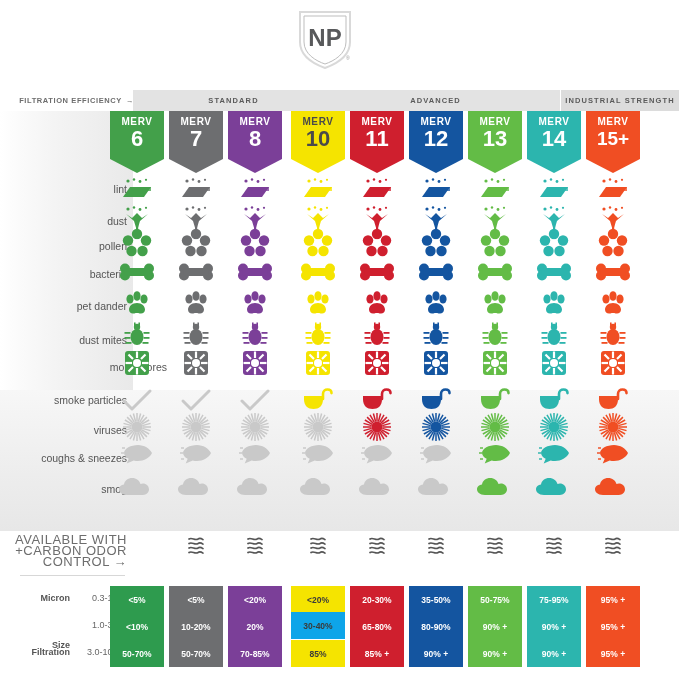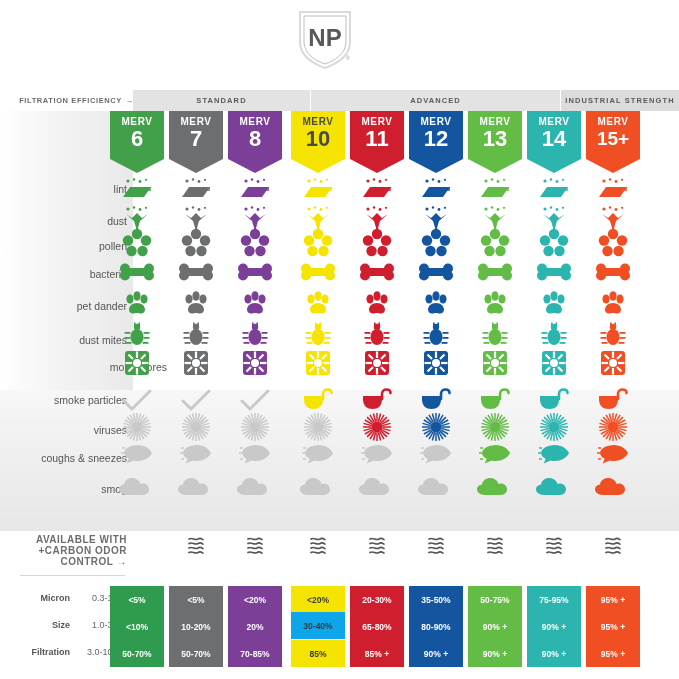--- a/index.html
+++ b/index.html
@@ -74,21 +74,21 @@
     font-size:10.5px;color:#555;
   }
 
   
   .cell{position:absolute;width:54px;text-align:center;}
   .cell svg{display:block;margin:0 auto;}
 
   
   .carbon-label{
     position:absolute;left:0;top:534px;width:127px;text-align:right;
-    font-size:10px;font-weight:bold;letter-spacing:.5px;color:#6d6d6d;line-height:11px;
+    font-size:13px;font-weight:normal;letter-spacing:.5px;color:#6d6d6d;line-height:11px;
   }
   .carbon-cell{position:absolute;top:534px;width:54px;text-align:center;}
 
   
   .btable{position:absolute;left:133px;top:586px;width:546px;height:82px;}
   .bcell{
     position:absolute;width:54px;height:27px;
     display:flex;align-items:center;justify-content:center;
     color:#fff;font-size:8.5px;font-weight:bold;
   }
@@ -117,21 +117,21 @@
       <text x="29" y="38" text-anchor="middle" font-family="Liberation Sans, sans-serif" font-size="24" font-weight="bold" fill="#58595b">NP</text>
       <text x="50" y="52" font-family="Liberation Sans, sans-serif" font-size="5" fill="#9a9a9a">®</text>
     </svg>
   </div>
 
   <div class="eff-label">
     <span>FILTRATION EFFICIENCY</span>
     <span style="margin-left:4px">→</span>
   </div>
   <div class="groups">
-    <div class="group" id="g0" style="left: 133px; width: 177px;">STANDARD</div>
+    <div class="group" id="g0" style="left: 133px; width: 177px; padding-left: 12px;">STANDARD</div>
     <div class="group adv" id="g1" style="left: 311px; width: 249px;">ADVANCED</div>
     <div class="group ind" id="g2" style="left: 561px; width: 118px;">INDUSTRIAL STRENGTH</div>
   </div>
 
   <div class="leftpanel"></div>
   <div class="smokeband"></div>
   <div class="divider"></div>
 
   <div class="flags" id="flags">
       <div class="flag" style="left: -23px;">
@@ -1519,21 +1519,21 @@
             <path d="M4 14 c3-2 6 2 9 0 2-1.4 3.5-.4 5 .6"></path>
             <path d="M4 18.5 c3-2 6 2 9 0 2-1.4 3.5-.4 5 .6"></path>
           </g>
         </svg></div>
     </div>
 
   <div id="btable-labels">
       <div class="brow-label" style="left: 14px; top: 593px; text-align: right;">Micron</div>
       <div class="brow-val" style="left: 74px; top: 593px;">0.3-1.0</div>
       <div class="brow-arrow" style="left: 124px; top: 593px;">→</div>
-      <div class="brow-label" style="left: 14px; top: 620px;">Size</div>
+      <div class="brow-label" style="left: 14px; top: 640px;">Size</div>
       <div class="brow-val" style="left: 74px; top: 620px;">1.0-3.0</div>
       <div class="brow-arrow" style="left: 124px; top: 620px;">→</div>
       <div class="brow-label" style="left: 14px; top: 647px;">Filtration</div>
       <div class="brow-val" style="left: 74px; top: 647px;">3.0-10.0</div>
       <div class="brow-arrow" style="left: 124px; top: 647px;">→</div>
     </div>
   <div class="btable" id="btable">
       <div class="bcell" style="left: -23px; top: 0px; background: rgb(46, 155, 78);">&lt;5%</div>
       <div class="bcell" style="left: 36px; top: 0px; background: rgb(109, 110, 112);">&lt;5%</div>
       <div class="bcell" style="left: 95px; top: 0px; background: rgb(123, 63, 152);">&lt;20%</div>

